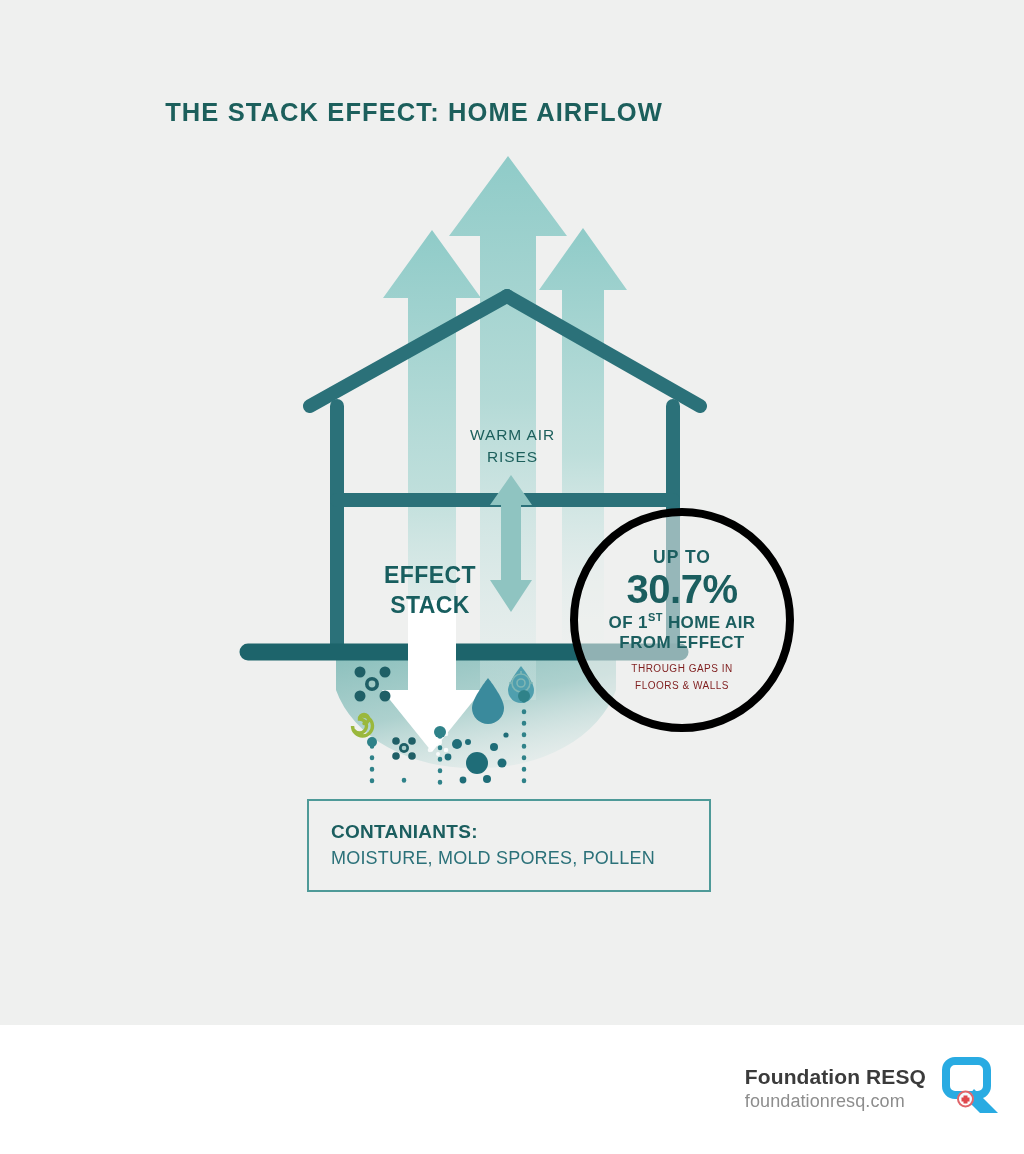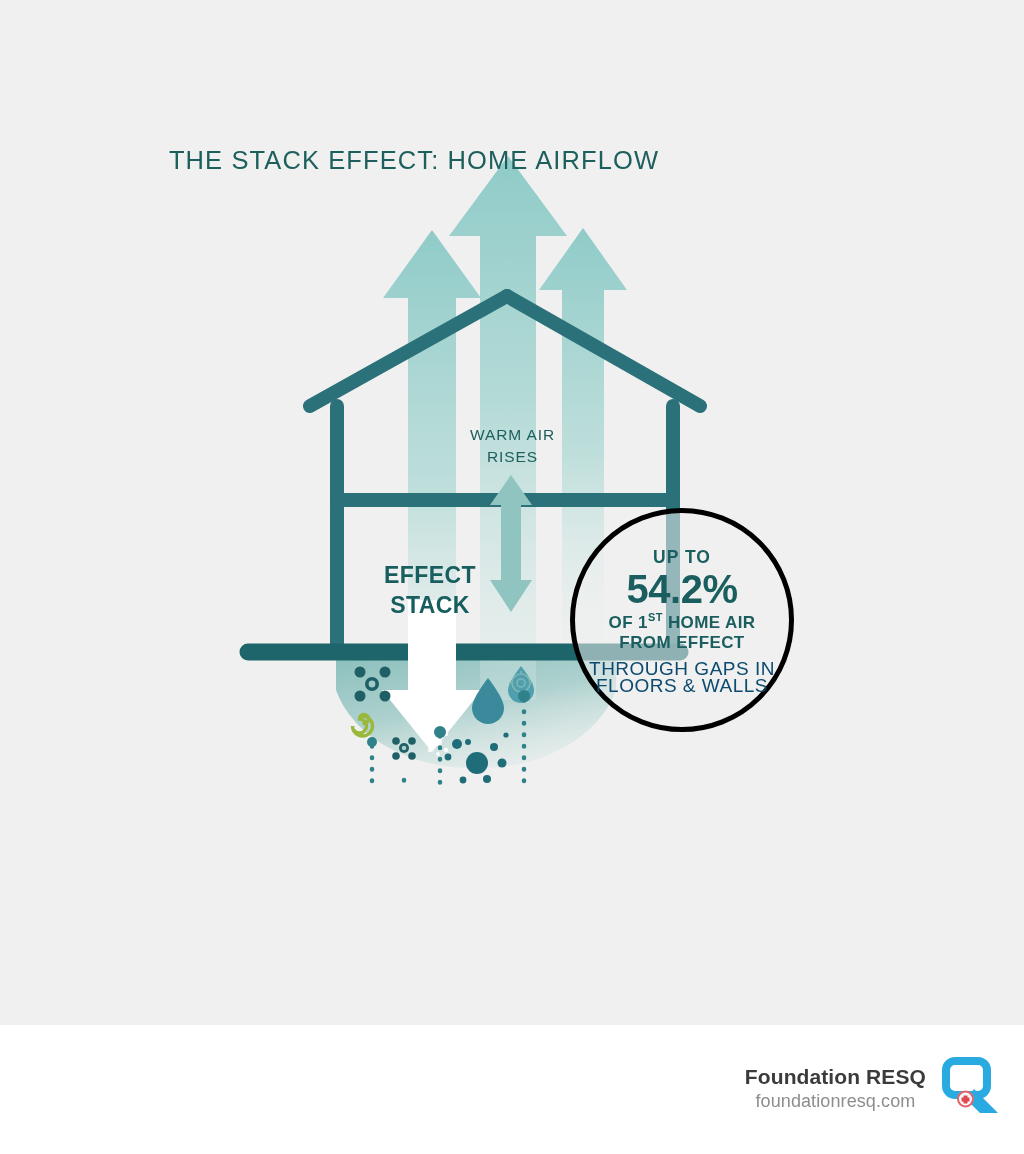--- a/index.html
+++ b/index.html
@@ -40,24 +40,23 @@
   }
 
   
   .title {
     position: absolute;
     left: 0;
     top: 98px;
     width: 828px;
     text-align: center;
     font-size: 25.5px;
-    font-weight: normal;
+    font-weight: bold;
     letter-spacing: 1.1px;
     color: #1c5f5c;
-    margin-top: 48px;
   }
 
   
   .warm-air {
     position: absolute;
     left: 440px;
     top: 424px;
     width: 145px;
     text-align: center;
     font-size: 15.5px;
@@ -80,21 +79,21 @@
   }
 
   
   .stat-circle {
     position: absolute;
     left: 570px;
     top: 508px;
     width: 224px;
     height: 224px;
     border-radius: 50%;
-    border: 5px solid #000000;
+    border: 8px solid #000000;
     background: rgba(239,240,239,0.55);
     box-sizing: border-box;
     display: flex;
     flex-direction: column;
     align-items: center;
     justify-content: center;
     text-align: center;
   }
   .stat-upto {
     font-size: 17.5px;
@@ -119,24 +118,24 @@
     color: #1b5e5f;
     line-height: 20px;
   }
   .stat-line2 sup {
     font-size: 11px;
     vertical-align: super;
     line-height: 0;
   }
   .stat-sub {
     margin-top: 7px;
-    font-size: 19px;
+    font-size: 10px;
     font-weight: normal;
     letter-spacing: 0.5px;
-    color: #0c4a6e;
+    color: #7f1d1d;
     line-height: 17px;
   }
 
   
   .contam-box {
     position: absolute;
     left: 307px;
     top: 799px;
     width: 404px;
     height: 93px;
@@ -162,21 +161,21 @@
   
   .footer-inner {
     position: absolute;
     right: 18px;
     top: 1055px;
     display: flex;
     align-items: center;
     gap: 14px;
   }
   .footer-text {
-    text-align: center;
+    text-align: left;
   }
   .brand-name {
     font-size: 21px;
     font-weight: bold;
     color: #3b3b3b;
     line-height: 26px;
     letter-spacing: 0.1px;
   }
   .brand-url {
     font-size: 18px;
@@ -352,29 +351,33 @@
     <div>RISES</div>
   </div>
 
   <div class="stack-effect">
     <div>EFFECT</div>
     <div>STACK</div>
   </div>
 
   <div class="stat-circle">
     <div class="stat-upto">UP TO</div>
-    <div class="stat-pct">54.2%</div>
+    <div class="stat-pct">30.7%</div>
     <div class="stat-line2"><span>OF 1</span><sup>ST</sup><span> HOME AIR</span></div>
     <div class="stat-line3">FROM EFFECT</div>
     <div class="stat-sub">
       <div>THROUGH GAPS IN</div>
       <div>FLOORS &amp; WALLS</div>
     </div>
   </div>
 
+  <div class="contam-box">
+    <div class="contam-title">CONTANIANTS:</div>
+    <div class="contam-list">MOISTURE, MOLD SPORES, POLLEN</div>
+  </div>
 
   <div class="footer-inner">
     <div class="footer-text">
       <div class="brand-name">Foundation RESQ</div>
       <div class="brand-url">foundationresq.com</div>
     </div>
     <svg class="logo-mark" viewBox="0 0 66 66">
       <rect x="6" y="6" width="41" height="34" rx="9" ry="9" fill="none" stroke="#29abe2" stroke-width="8"></rect>
       <path d="M 34 34 L 58 58 L 40 58 L 26 44 Z" fill="#29abe2"></path>
       <circle cx="25.5" cy="44" r="8" fill="#ffffff" opacity="0.95"></circle>

